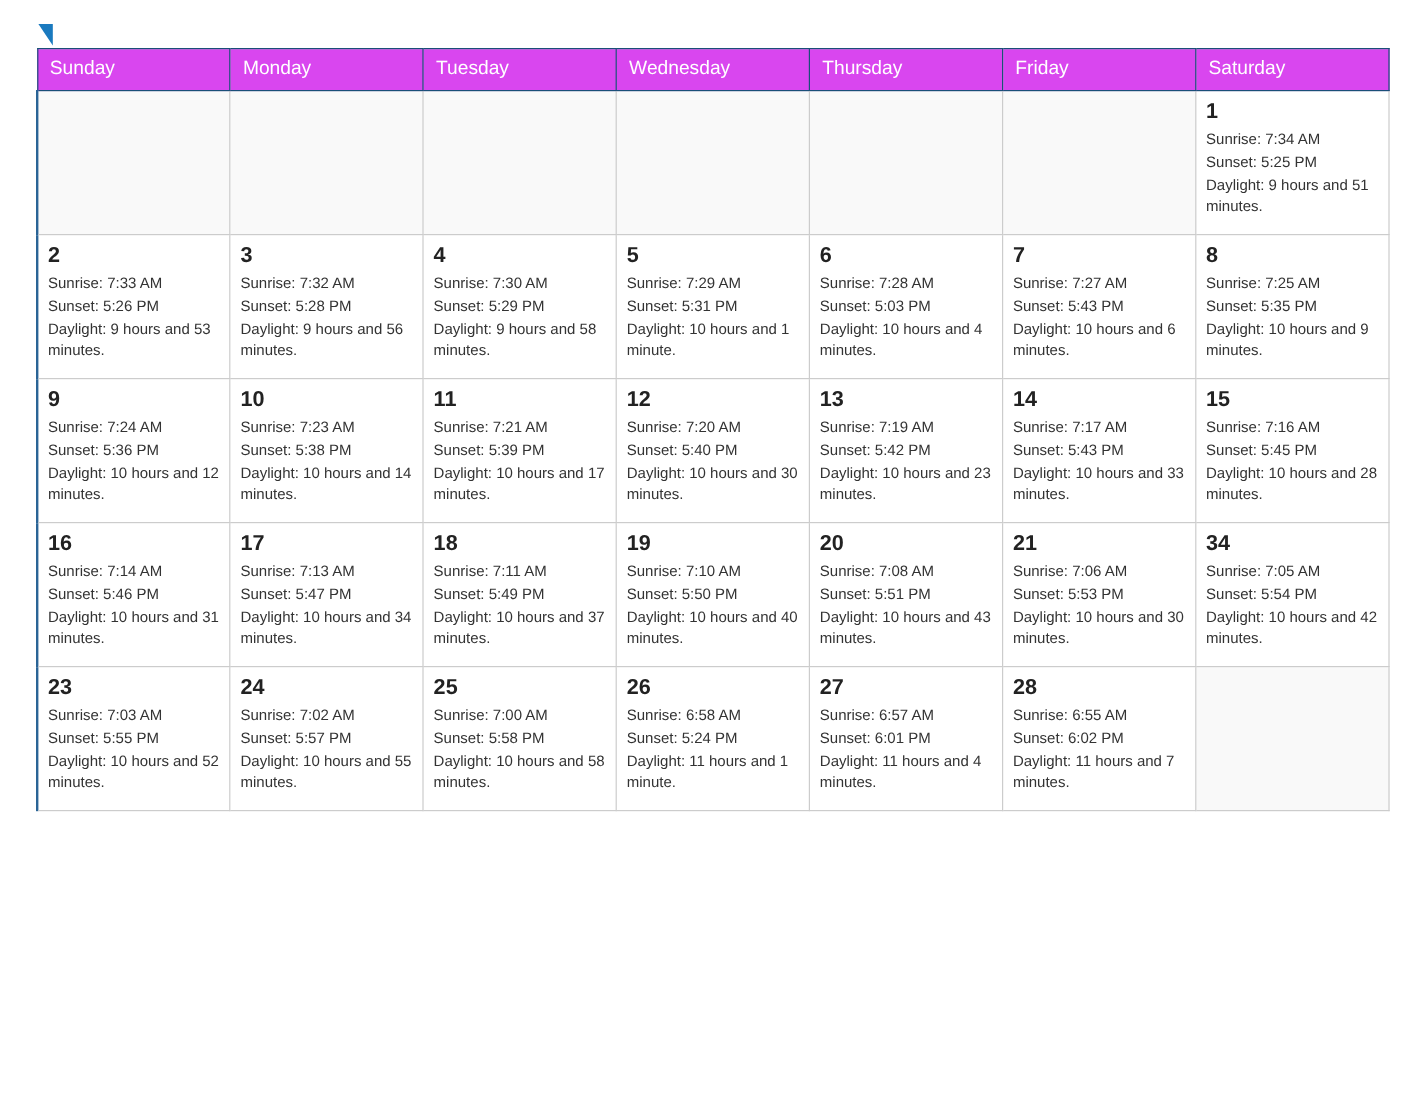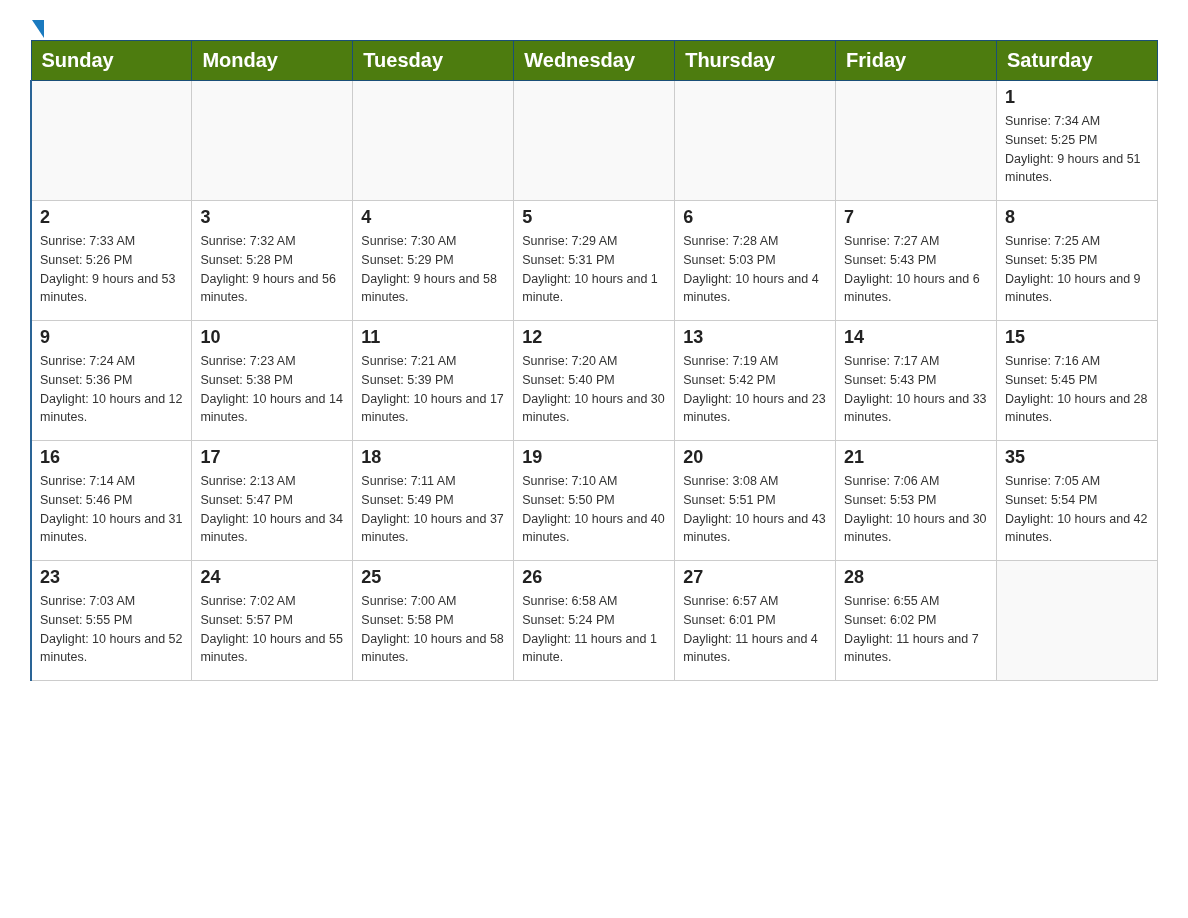--- a/index.html
+++ b/index.html
@@ -54,25 +54,25 @@
       font-size: 20px;
       font-weight: normal;
       color: #444;
     }
     .calendar {
       width: 100%;
       border-collapse: collapse;
       table-layout: fixed;
     }
     .calendar th {
-      background: #4d7c0f;
+      background: #d946ef;
       color: #fff;
       padding: 8px 10px;
-      font-size: 20px;
-      font-weight: bold;
+      font-size: 16px;
+      font-weight: normal;
       text-align: left;
       border: 1px solid #1a4f78;
     }
     .calendar td {
       vertical-align: top;
       padding: 6px 8px;
       border: 1px solid #ccc;
       font-size: 13px;
       color: #333;
       height: 120px;
@@ -233,50 +233,50 @@
       </tr>
       <tr class="week-row">
         <td>
           <span class="day-number">16</span>
           <div class="day-info">Sunrise: 7:14 AM</div>
           <div class="day-info">Sunset: 5:46 PM</div>
           <div class="day-info">Daylight: 10 hours and 31 minutes.</div>
         </td>
         <td>
           <span class="day-number">17</span>
-          <div class="day-info">Sunrise: 2:13 AM</div>
+          <div class="day-info">Sunrise: 7:13 AM</div>
           <div class="day-info">Sunset: 5:47 PM</div>
           <div class="day-info">Daylight: 10 hours and 34 minutes.</div>
         </td>
         <td>
           <span class="day-number">18</span>
           <div class="day-info">Sunrise: 7:11 AM</div>
           <div class="day-info">Sunset: 5:49 PM</div>
           <div class="day-info">Daylight: 10 hours and 37 minutes.</div>
         </td>
         <td>
           <span class="day-number">19</span>
           <div class="day-info">Sunrise: 7:10 AM</div>
           <div class="day-info">Sunset: 5:50 PM</div>
           <div class="day-info">Daylight: 10 hours and 40 minutes.</div>
         </td>
         <td>
           <span class="day-number">20</span>
-          <div class="day-info">Sunrise: 3:08 AM</div>
+          <div class="day-info">Sunrise: 7:08 AM</div>
           <div class="day-info">Sunset: 5:51 PM</div>
           <div class="day-info">Daylight: 10 hours and 43 minutes.</div>
         </td>
         <td>
           <span class="day-number">21</span>
           <div class="day-info">Sunrise: 7:06 AM</div>
           <div class="day-info">Sunset: 5:53 PM</div>
           <div class="day-info">Daylight: 10 hours and 30 minutes.</div>
         </td>
         <td>
-          <span class="day-number">35</span>
+          <span class="day-number">34</span>
           <div class="day-info">Sunrise: 7:05 AM</div>
           <div class="day-info">Sunset: 5:54 PM</div>
           <div class="day-info">Daylight: 10 hours and 42 minutes.</div>
         </td>
       </tr>
       <tr class="week-row">
         <td>
           <span class="day-number">23</span>
           <div class="day-info">Sunrise: 7:03 AM</div>
           <div class="day-info">Sunset: 5:55 PM</div>

